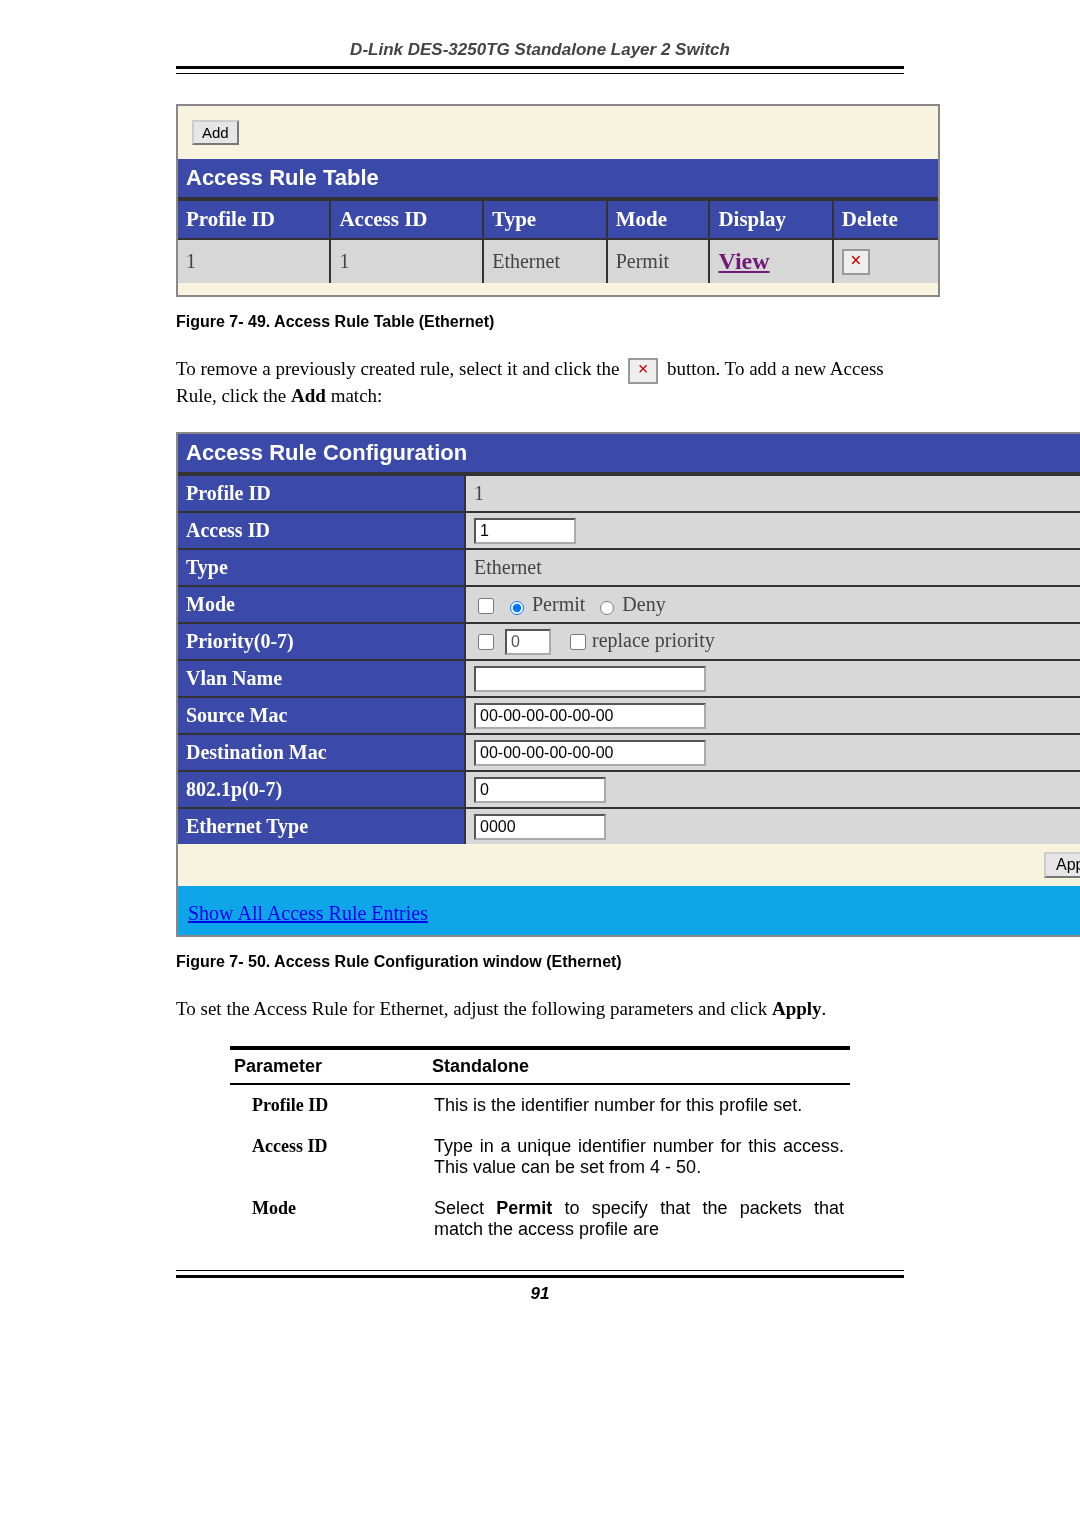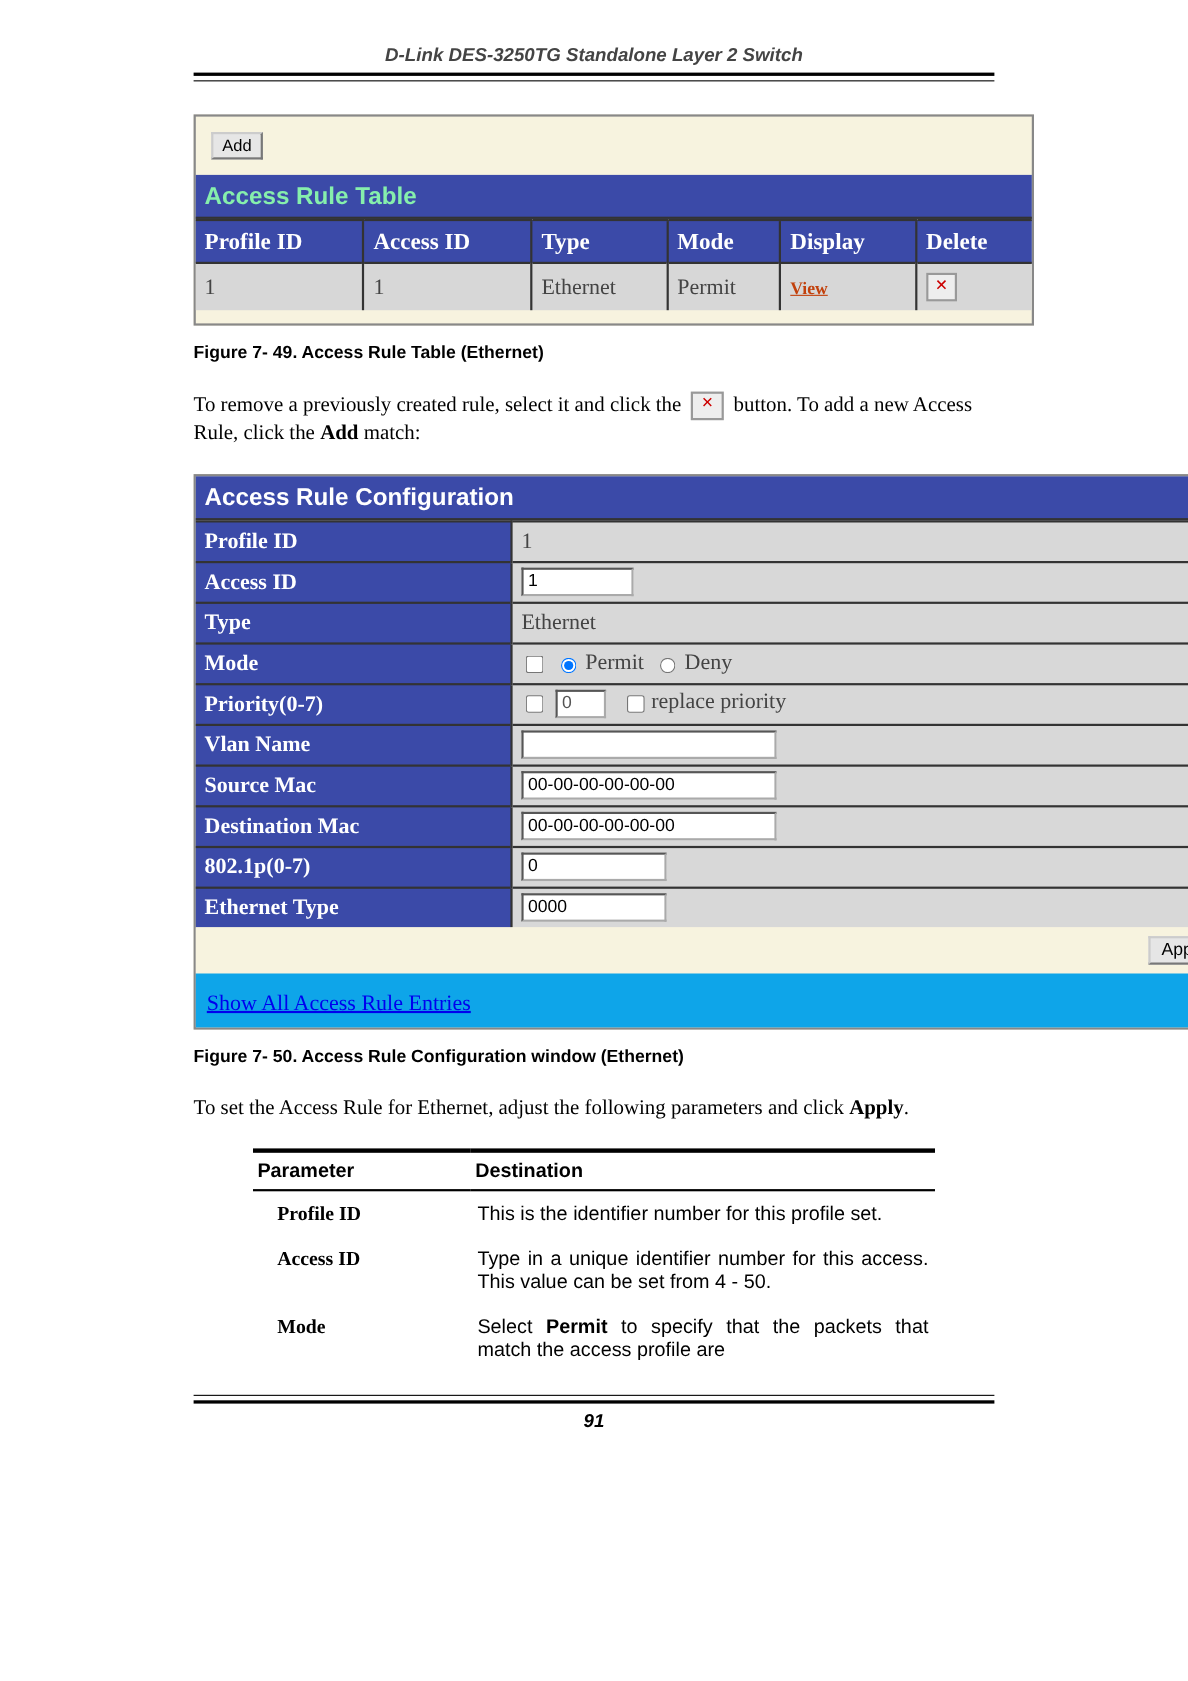--- a/index.html
+++ b/index.html
@@ -7,22 +7,22 @@
   .hdr{text-align:center;font-family:Arial,Helvetica,sans-serif;font-weight:bold;font-style:italic;font-size:17px;color:#444;padding-bottom:6px}
   .hr-top{border:0;border-top:3px solid #000;border-bottom:1px solid #000;height:4px;margin:0 0 30px}
   .hr-bot{border:0;border-top:1px solid #000;border-bottom:3px solid #000;height:4px;margin:20px 0 6px}
   .crumb-area{background:#f7f3df;border:2px solid #888;padding:10px 0 12px;width:760px;margin:0 auto}
   .add-btn{display:inline-block;margin:4px 0 14px 14px;background:#e6e6e6;border:2px outset #ccc;font-family:Arial,sans-serif;font-size:15px;padding:2px 8px}
   .tbl{width:100%;border-collapse:collapse}
   .tbl th{background:#3b4aa8;color:#fff;font-family:"Times New Roman",serif;font-size:21px;font-weight:bold;text-align:left;padding:6px 8px;border-left:2px solid #333;border-top:2px solid #333}
   .tbl th:first-child{border-left:none}
   .tbl td{background:#d7d7d7;color:#444;font-family:"Georgia",serif;font-size:20px;padding:8px;border-top:2px solid #333;border-left:2px solid #333}
   .tbl td:first-child{border-left:none}
-  .title-bar{background:#3b4aa8;color:#86efac;font-family:Arial,sans-serif;font-size:22px;font-weight:bold;padding:6px 8px;border-bottom:2px solid #333}
-  .view-link{color:#c2410c;text-decoration:underline;font-family:"Times New Roman",serif;font-size:16px;font-weight:bold}
+  .title-bar{background:#3b4aa8;color:#ffffff;font-family:Arial,sans-serif;font-size:22px;font-weight:bold;padding:6px 8px;border-bottom:2px solid #333}
+  .view-link{color:#701a75;text-decoration:underline;font-family:"Times New Roman",serif;font-size:24px;font-weight:bold}
   .xbtn{display:inline-block;width:24px;height:22px;background:#eee;border:2px solid #999;text-align:center;font-weight:bold;color:#c00;line-height:18px}
   .show-link{margin:24px 0 4px 12px}
   .show-link a{color:#ffd040;font-family:"Georgia",serif;font-size:20px;text-decoration:underline}
   .caption{text-align:left;font-family:Arial,sans-serif;font-weight:bold;font-size:16px;margin:16px 0 26px}
   .para{font-size:19px;line-height:1.3;margin:8px 0 24px}
   .crumb-area2{background:#f7f3df;border:2px solid #888;width:940px;margin:0 auto}
   .cfg{width:100%;border-collapse:collapse}
   .cfg .tcell{background:#3b4aa8;color:#fff;font-family:"Times New Roman",serif;font-size:20px;font-weight:bold;padding:6px 8px;width:270px;border-top:2px solid #333;border-right:2px solid #333}
   .cfg .vcell{background:#d8d8d8;color:#444;font-family:"Georgia",serif;font-size:20px;padding:4px 8px;border-top:2px solid #333}
   .inp{font-family:Arial,sans-serif;font-size:16px;padding:2px 4px;border:2px inset #aaa;background:#fff}
@@ -139,21 +139,21 @@
   <div class="caption">Figure 7- 50. Access Rule Configuration window (Ethernet)</div>
 
   <p class="para">
     <span>To set the Access Rule for Ethernet, adjust the following parameters and click </span><b>Apply</b><span>.</span>
   </p>
 
   <table class="ptable">
     <tbody>
         <tr>
       <th>Parameter</th>
-      <th>Destination</th>
+      <th>Standalone</th>
     </tr>
     <tr>
           <td class="pn">Profile ID</td>
         <td class="pd">This is the identifier number for this profile set.</td>
         </tr>
     <tr>
           <td class="pn">Access ID</td>
         <td class="pd">Type in a unique identifier number for this access. This value can be set from 4 - 50.</td>
         </tr>
     <tr>

